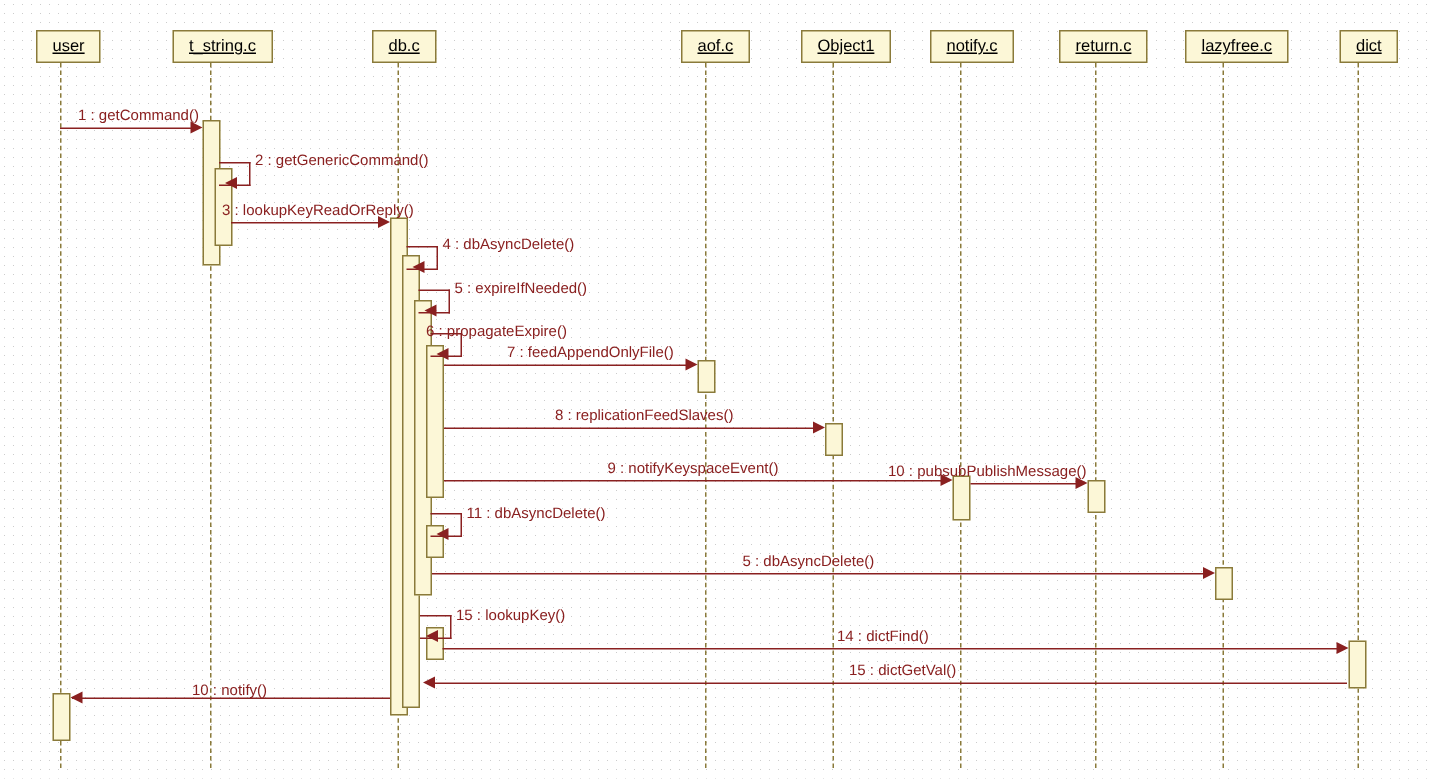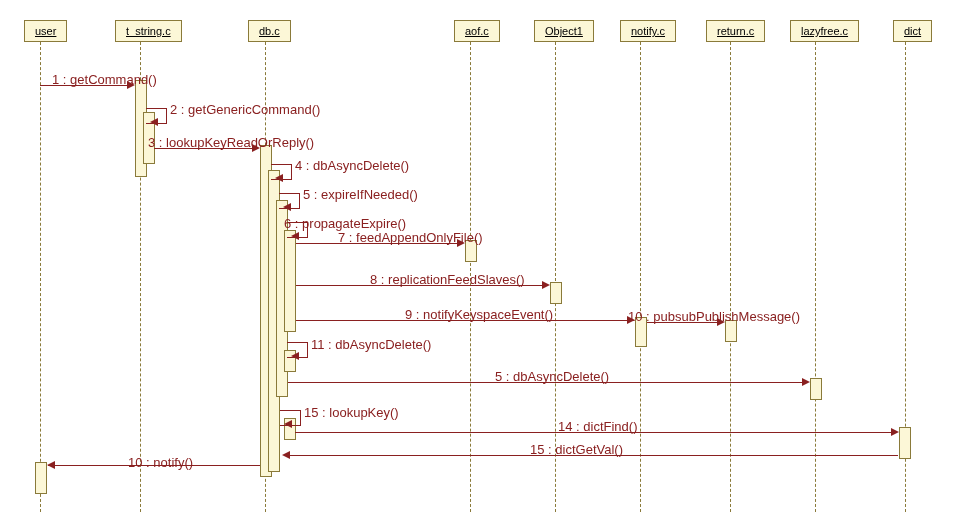--- a/index.html
+++ b/index.html
@@ -1,20 +1,20 @@
 <!DOCTYPE html>
 <html><head>
 <meta charset="utf-8">
 <style>
 body{margin:0;padding:0;font-family:Arial,sans-serif;font-size:11px;background:#fff;background-image:radial-gradient(circle,#ccc 0.5px,transparent 0.5px);background-size:6px 6px}
 .canvas{position:relative;width:956px;height:519px}
 .participant{position:absolute;top:20px;background:#fcf7d7;border:1px solid #8a7a3a;padding:4px 10px;text-align:center;text-decoration:underline;z-index:3;white-space:nowrap}
 .lifeline{position:absolute;top:42px;width:0;height:470px;border-left:1px dashed #8a7a3a;z-index:1}
 .activation{position:absolute;width:10px;background:#fcf7d7;border:1px solid #8a7a3a;z-index:2}
-.message-label{position:absolute;font-size:13px;color:#8a2020;z-index:5;white-space:nowrap}
+.message-label{position:absolute;font-size:10px;color:#8a2020;z-index:5;white-space:nowrap}
 .arrow-line{position:absolute;height:0;border-top:1px solid #8a2020;z-index:4}
 .arrow-head-r{position:absolute;width:0;height:0;border-top:4px solid transparent;border-bottom:4px solid transparent;border-left:8px solid #8a2020;z-index:5}
 .arrow-head-l{position:absolute;width:0;height:0;border-top:4px solid transparent;border-bottom:4px solid transparent;border-right:8px solid #8a2020;z-index:5}
 .self-loop{position:absolute;border:1px solid #8a2020;border-left:none;z-index:4}
 </style>
 </head>
 <body>
 
 <div class="canvas">
 
@@ -85,39 +85,39 @@
 <div class="arrow-line" style="left:296px;top:285px;width:251px"></div>
 <div class="arrow-head-r" style="left:542px;top:281px"></div>
 <div class="message-label" style="left:370px;top:272px"><span>8</span> : <span>replicationFeedSlaves()</span></div>
 
 <div class="arrow-line" style="left:296px;top:320px;width:336px"></div>
 <div class="arrow-head-r" style="left:627px;top:316px"></div>
 <div class="message-label" style="left:405px;top:307px"><span>9</span> : <span>notifyKeyspaceEvent()</span></div>
 
 <div class="arrow-line" style="left:647px;top:322px;width:75px"></div>
 <div class="arrow-head-r" style="left:717px;top:318px"></div>
-<div class="message-label" style="left:628px;top:309px"><span>10</span> : <span>pubsubPublishMessage()</span></div>
+<div class="message-label" style="left:592px;top:309px"><span>10</span> : <span>pubsubPublishMessage()</span></div>
 
 <div class="self-loop" style="left:287px;top:342px;width:20px;height:14px"></div>
 <div class="arrow-head-l" style="left:291px;top:352px"></div>
 <div class="message-label" style="left:311px;top:337px"><span>11</span> : <span>dbAsyncDelete()</span></div>
 
 <div class="arrow-line" style="left:288px;top:382px;width:519px"></div>
 <div class="arrow-head-r" style="left:802px;top:378px"></div>
 <div class="message-label" style="left:495px;top:369px"><span>5</span> : <span>dbAsyncDelete()</span></div>
 
 <div class="self-loop" style="left:280px;top:410px;width:20px;height:14px"></div>
 <div class="arrow-head-l" style="left:284px;top:420px"></div>
 <div class="message-label" style="left:304px;top:405px"><span>15</span> : <span>lookupKey()</span></div>
 
 <div class="arrow-line" style="left:295px;top:432px;width:601px"></div>
 <div class="arrow-head-r" style="left:891px;top:428px"></div>
 <div class="message-label" style="left:558px;top:419px"><span>14</span> : <span>dictFind()</span></div>
 
 <div class="arrow-line" style="left:290px;top:455px;width:608px"></div>
 <div class="arrow-head-l" style="left:282px;top:451px"></div>
-<div class="message-label" style="left:530px;top:442px"><span>15</span> : <span>dictGetVal()</span></div>
+<div class="message-label" style="left:566px;top:442px"><span>15</span> : <span>dictGetVal()</span></div>
 
 <div class="arrow-line" style="left:48px;top:465px;width:212px"></div>
 <div class="arrow-head-l" style="left:47px;top:461px"></div>
 <div class="message-label" style="left:128px;top:455px"><span>10</span> : <span>notify()</span></div>
 
 </div>
 
 </body></html>

